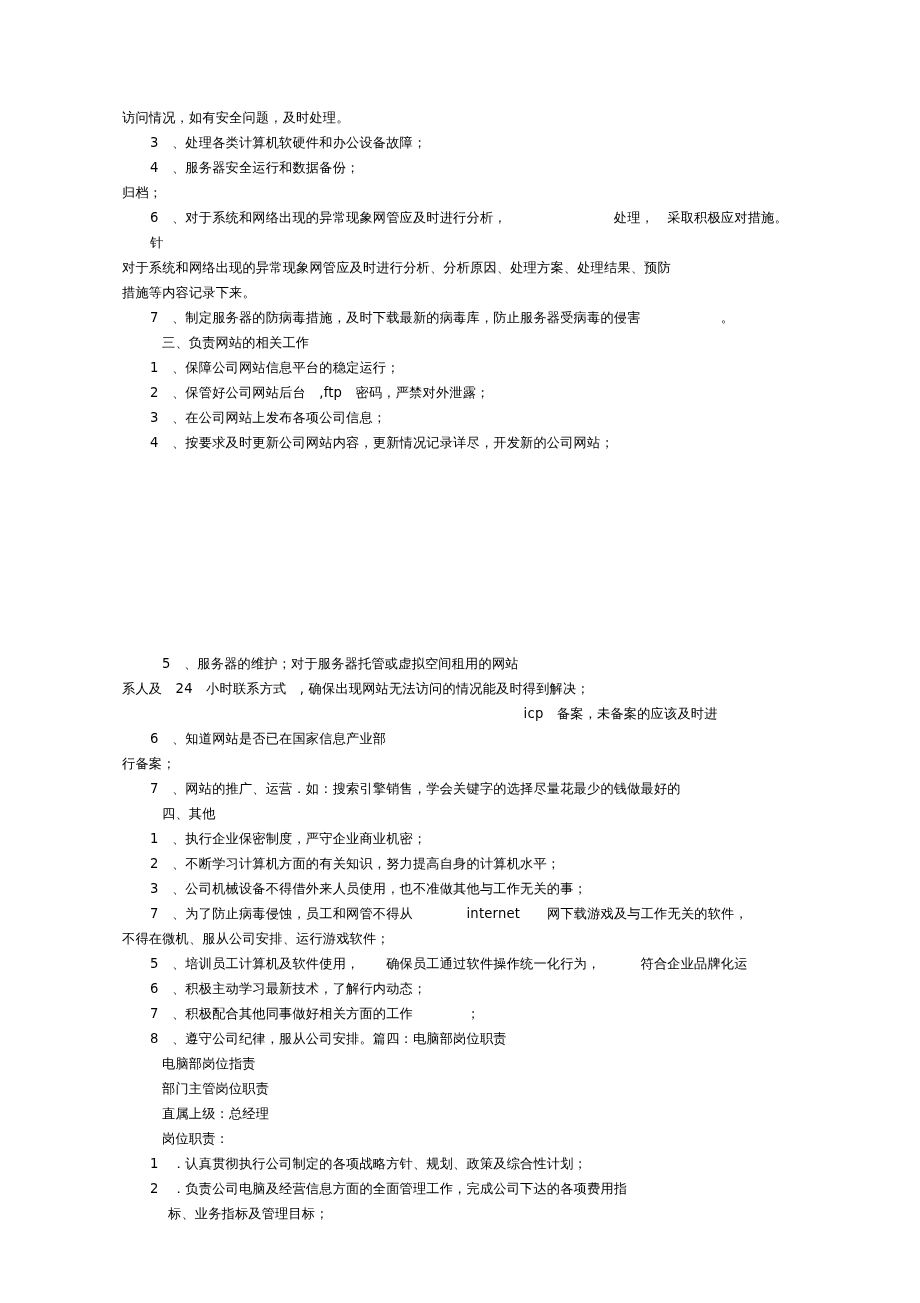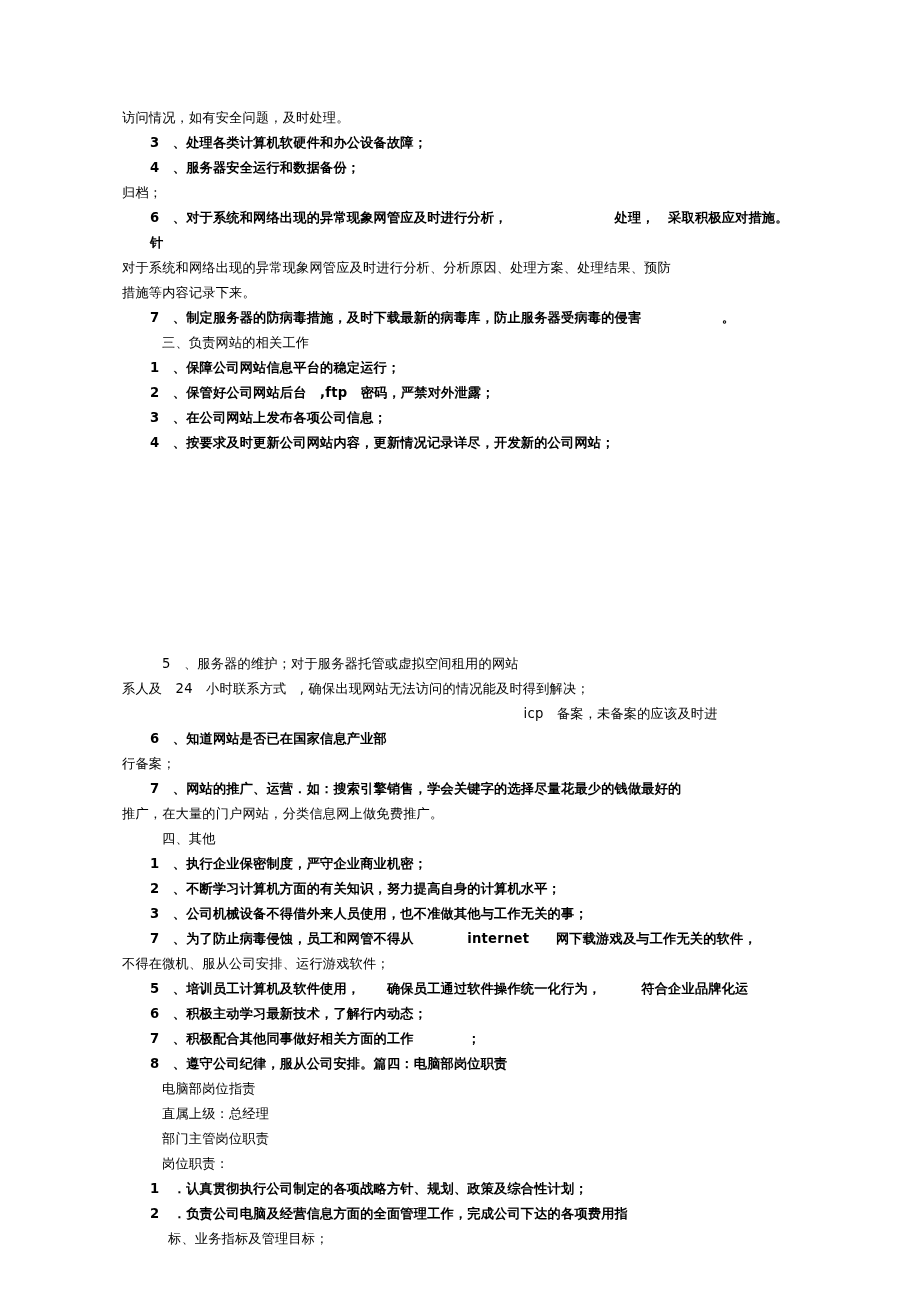--- a/index.html
+++ b/index.html
@@ -27,21 +27,21 @@
     line-height: 1.62;
   }
   .line {
     white-space: pre-wrap;
     font-size: 13.2px;
     line-height: 25px;
     letter-spacing: 0.2px;
   }
   
   .ind0 { padding-left: 0; }
-  .ind1 { padding-left: 28px; font-weight: bold; }
+  .ind1 { padding-left: 28px; }
   .ind2 { padding-left: 40px; }
   .ind3 { padding-left: 46px; }
   .spacer-big { height: 196px; }
 </style>
 </head>
 <body>
 
 <div class="page">
   <div class="doc">
 
@@ -63,34 +63,33 @@
 
     <div class="spacer-big"></div>
 
     <div>
       <div class="line ind2">5　、服务器的维护；对于服务器托管或虚拟空间租用的网站</div>
       <div class="line ind0">系人及　24　小时联系方式　, 确保出现网站无法访问的情况能及时得到解决；</div>
       <div class="line ind0">　　　　　　　　　　　　　　　　　　　　　　　　　　　　　　icp　备案，未备案的应该及时进</div>
       <div class="line ind1">6　、知道网站是否已在国家信息产业部</div>
       <div class="line ind0">行备案；</div>
       <div class="line ind1">7　、网站的推广、运营．如：搜索引擎销售，学会关键字的选择尽量花最少的钱做最好的</div>
-      <div class="line ind0">推广，在大量的门户网站，分类信息网上做免费推广。</div>
       <div class="line ind2">四、其他</div>
       <div class="line ind1">1　、执行企业保密制度，严守企业商业机密；</div>
       <div class="line ind1">2　、不断学习计算机方面的有关知识，努力提高自身的计算机水平；</div>
       <div class="line ind1">3　、公司机械设备不得借外来人员使用，也不准做其他与工作无关的事；</div>
       <div class="line ind1">7　、为了防止病毒侵蚀，员工和网管不得从　　　　internet　　网下载游戏及与工作无关的软件，</div>
       <div class="line ind0">不得在微机、服从公司安排、运行游戏软件；</div>
       <div class="line ind1">5　、培训员工计算机及软件使用，　　确保员工通过软件操作统一化行为，　　　符合企业品牌化运</div>
       <div class="line ind1">6　、积极主动学习最新技术，了解行内动态；</div>
       <div class="line ind1">7　、积极配合其他同事做好相关方面的工作　　　　；</div>
       <div class="line ind1">8　、遵守公司纪律，服从公司安排。篇四：电脑部岗位职责</div>
       <div class="line ind2">电脑部岗位指责</div>
+      <div class="line ind2">部门主管岗位职责</div>
       <div class="line ind2">直属上级：总经理</div>
-      <div class="line ind2">部门主管岗位职责</div>
       <div class="line ind2">岗位职责：</div>
       <div class="line ind1">1　．认真贯彻执行公司制定的各项战略方针、规划、政策及综合性计划；</div>
       <div class="line ind1">2　．负责公司电脑及经营信息方面的全面管理工作，完成公司下达的各项费用指</div>
       <div class="line ind3">标、业务指标及管理目标；</div>
     </div>
 
   </div>
 </div>
 
 </body></html>

